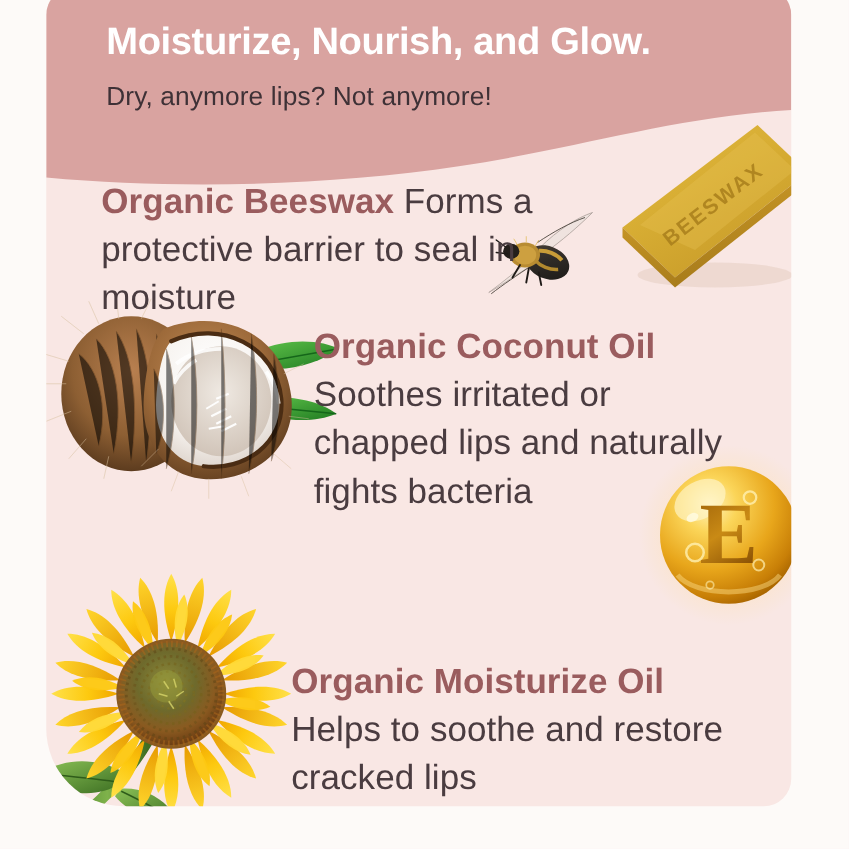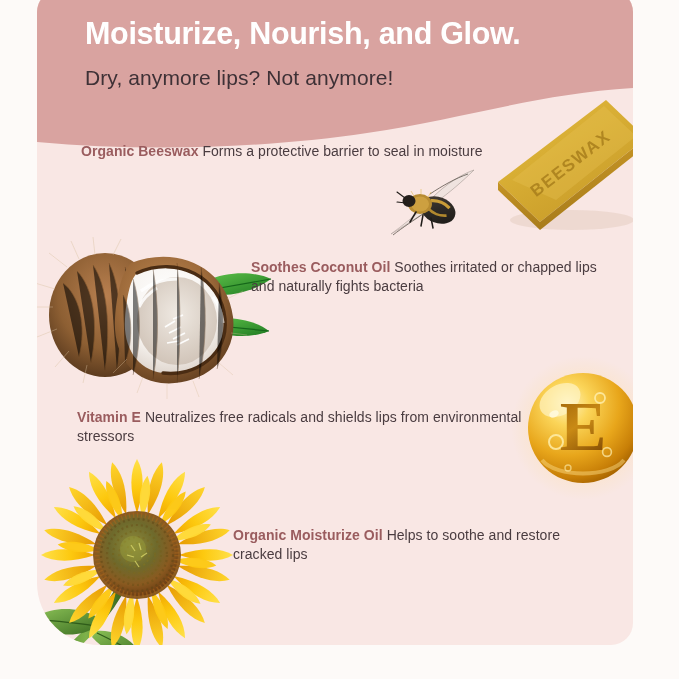--- a/index.html
+++ b/index.html
@@ -52,21 +52,21 @@
     font-size:21px;
     font-weight:400;
     letter-spacing:0.1px;
     white-space:nowrap;
   }
 
   
   .block {
     position:absolute;
     color:#4a3c40;
-    font-size:14px;
+    font-size:28px;
     line-height:1.38;
     letter-spacing:0.05px;
   }
   .block b {
     color:#9a5c5e;
     font-weight:bold;
   }
   .b-beeswax   { left:44px;  top:152px; width:420px; }
   .b-coconut   { left:214px; top:268px; width:350px; }
   .b-vitamine  { left:40px;  top:418px; width:470px; }
@@ -501,26 +501,23 @@
             <circle cx="0" cy="0" r="40" fill="none" stroke="#a9661c" stroke-width="5" opacity="0.55" stroke-dasharray="1.5 2.5"></circle>
           </g>
         </svg>
       </div>
 
       <p class="block b-beeswax">
         <b>Organic Beeswax </b><span>Forms a protective barrier to seal in moisture</span>
       </p>
 
       <p class="block b-coconut">
-        <b>Soothes Coconut Oil </b><span>Soothes irritated or chapped lips and naturally fights bacteria</span>
+        <b>Organic Coconut Oil </b><span>Soothes irritated or chapped lips and naturally fights bacteria</span>
       </p>
 
-      <p class="block b-vitamine">
-        <b>Vitamin E </b><span>Neutralizes free radicals and shields lips from environmental stressors</span>
-      </p>
 
       <p class="block b-sunflower">
         <b>Organic Moisturize Oil </b><span>Helps to soothe and restore cracked lips</span>
       </p>
 
     </div>
   </div>
 </div>
 
 </body></html>

